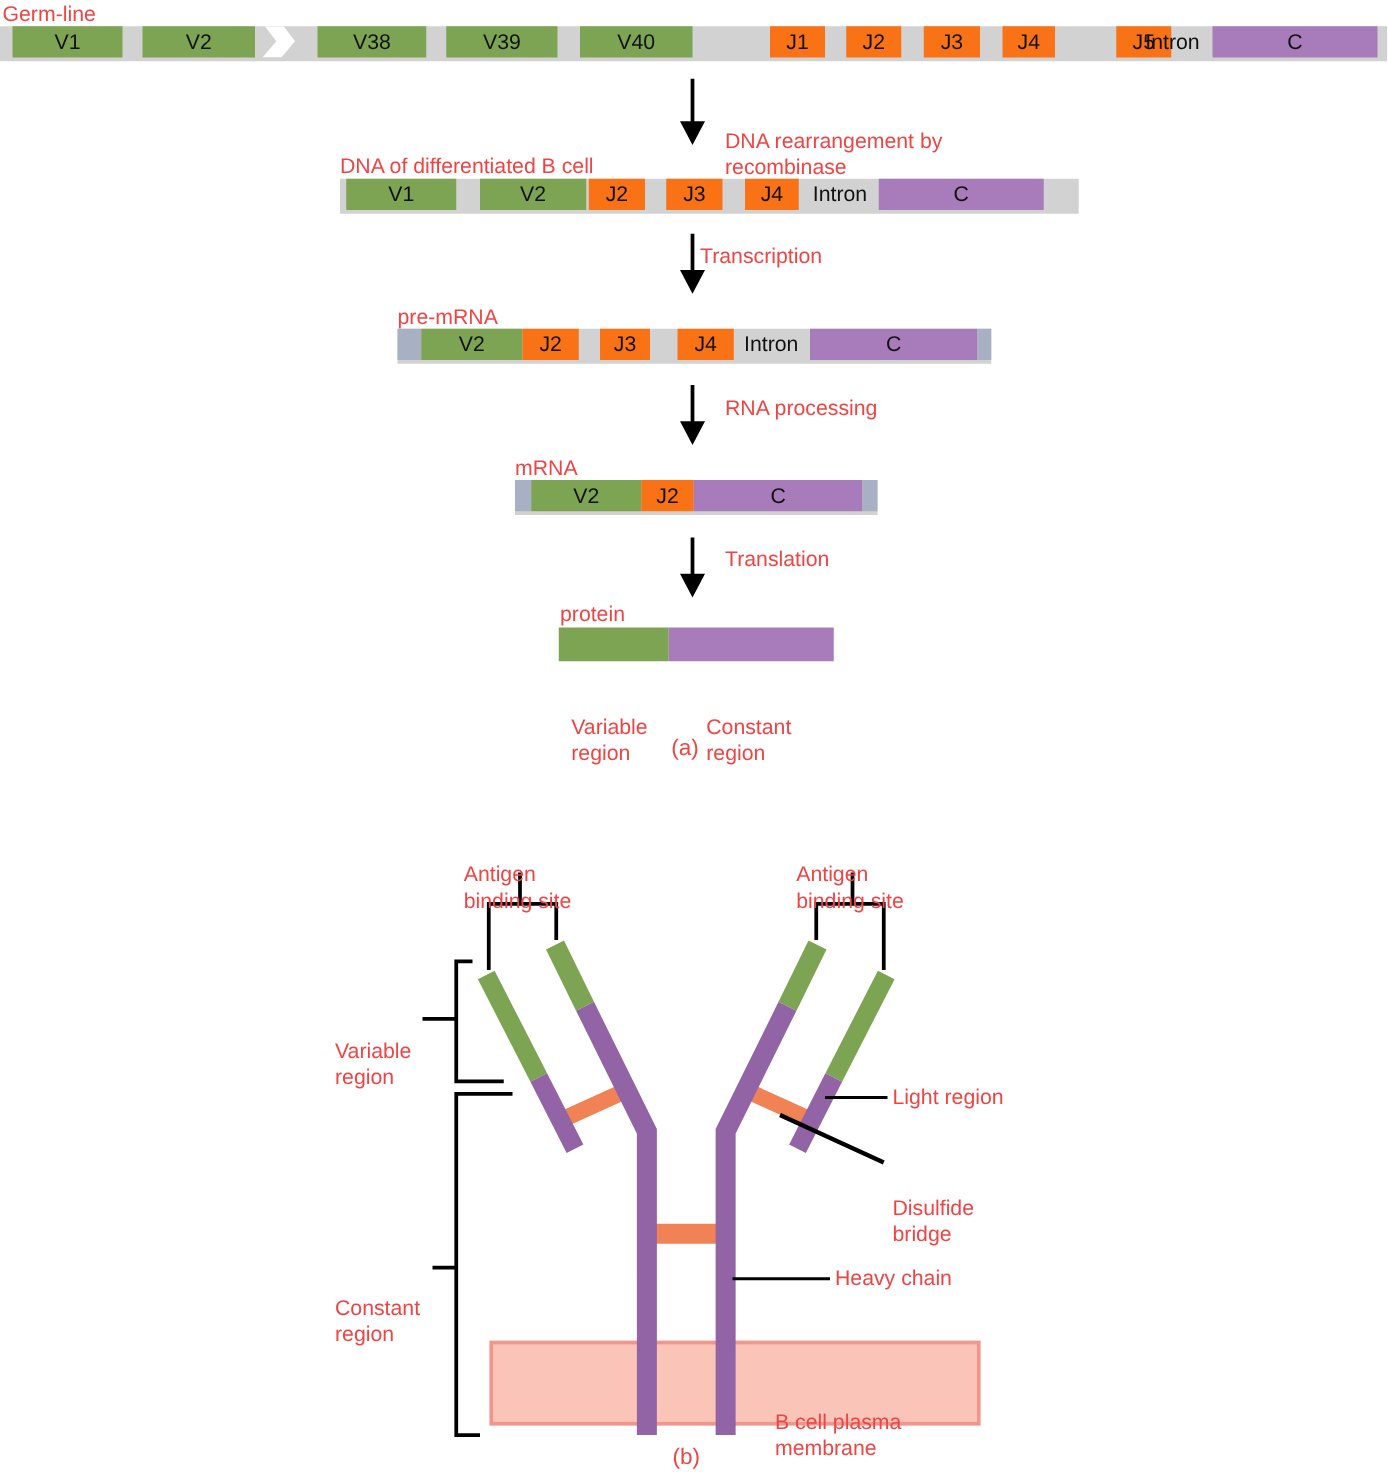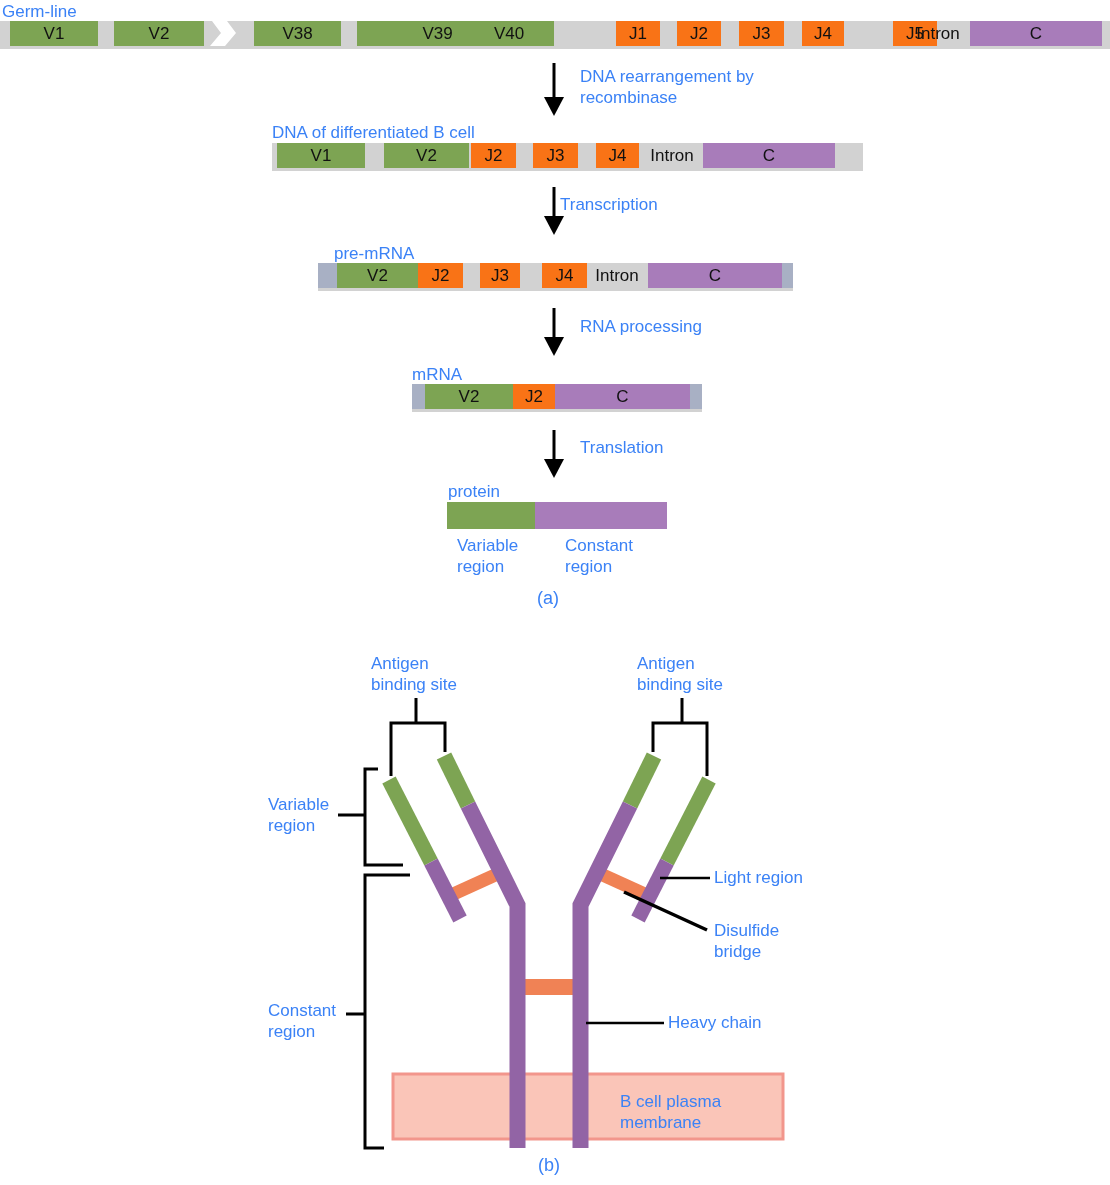--- a/index.html
+++ b/index.html
@@ -1,19 +1,19 @@
 <!DOCTYPE html>
 <html><head>
 <meta charset="utf-8">
 <style>
   html,body{margin:0;padding:0;background:#fff;}
   #page{position:relative;width:1110px;height:1185px;background:#fff;overflow:hidden;
         font-family:"Liberation Sans","DejaVu Sans",sans-serif;color:#111;}
-  .lbl{position:absolute;font-size:17px;line-height:21px;color:#3b82f6;white-space:nowrap;}
-  .wrap{white-space:normal;}
+  .lbl{position:absolute;font-size:17px;line-height:21px;color:#ef4444;white-space:nowrap;}
+  .wrap{white-space:normal;margin-top:36px;}
   .center{text-align:center;}
   .bar{position:absolute;height:28px;background:#d2d2d2;}
   .seg{position:absolute;top:0;height:25px;display:flex;align-items:center;justify-content:center;
        font-size:17px;color:#111;}
   .v{background:#7da453;}
   .j{background:#f97316;}
   .c{background:#a87cba;}
   .cap{background:#a8b0c4;}
   .intron{background:transparent;}
   .protein-bar{position:absolute;top:502px;left:447px;width:220px;height:27px;}
@@ -25,21 +25,21 @@
 <body>
 
 <div id="page">
 
   <div class="lbl" style="left:2px;top:1px;">Germ-line</div>
 
   <div class="bar" style="left:0;top:21px;width:1110px;">
     <div class="seg v" style="left:10px;width:88px;">V1</div>
     <div class="seg v" style="left:114px;width:90px;">V2</div>
     <div class="seg v" style="left:254px;width:87px;">V38</div>
-    <div class="seg v" style="left:357px;width:89px;padding-left:36px;">V39</div>
+    <div class="seg v" style="left:357px;width:89px;">V39</div>
     <div class="seg v" style="left:464px;width:90px;">V40</div>
     <div class="seg j" style="left:616px;width:44px;">J1</div>
     <div class="seg j" style="left:677px;width:44px;">J2</div>
     <div class="seg j" style="left:739px;width:45px;">J3</div>
     <div class="seg j" style="left:802px;width:42px;">J4</div>
     <div class="seg j" style="left:863px;width:44px;margin-left:30px;">J5</div>
     <div class="seg intron" style="left:908px;width:60px;">Intron</div>
     <div class="seg c" style="left:970px;width:132px;">C</div>
   </div>
 
@@ -56,21 +56,21 @@
   <div class="bar" style="left:272px;top:143px;width:591px;">
     <div class="seg v" style="left:5px;width:88px;">V1</div>
     <div class="seg v" style="left:112px;width:85px;">V2</div>
     <div class="seg j" style="left:199px;width:45px;">J2</div>
     <div class="seg j" style="left:261px;width:45px;">J3</div>
     <div class="seg j" style="left:324px;width:43px;">J4</div>
     <div class="seg intron" style="left:369px;width:62px;">Intron</div>
     <div class="seg c" style="left:431px;width:132px;">C</div>
   </div>
 
-  <div class="lbl" style="left:334px;top:243px;">pre-mRNA</div>
+  <div class="lbl" style="left:318px;top:243px;">pre-mRNA</div>
   <div class="bar" style="left:318px;top:263px;width:475px;">
     <div class="seg cap" style="left:0;width:19px;"></div>
     <div class="seg v" style="left:19px;width:81px;">V2</div>
     <div class="seg j" style="left:100px;width:45px;">J2</div>
     <div class="seg j" style="left:162px;width:40px;">J3</div>
     <div class="seg j" style="left:224px;width:45px;">J4</div>
     <div class="seg intron" style="left:270px;width:58px;">Intron</div>
     <div class="seg c" style="left:330px;width:134px;">C</div>
     <div class="seg cap" style="left:464px;width:11px;"></div>
   </div>

